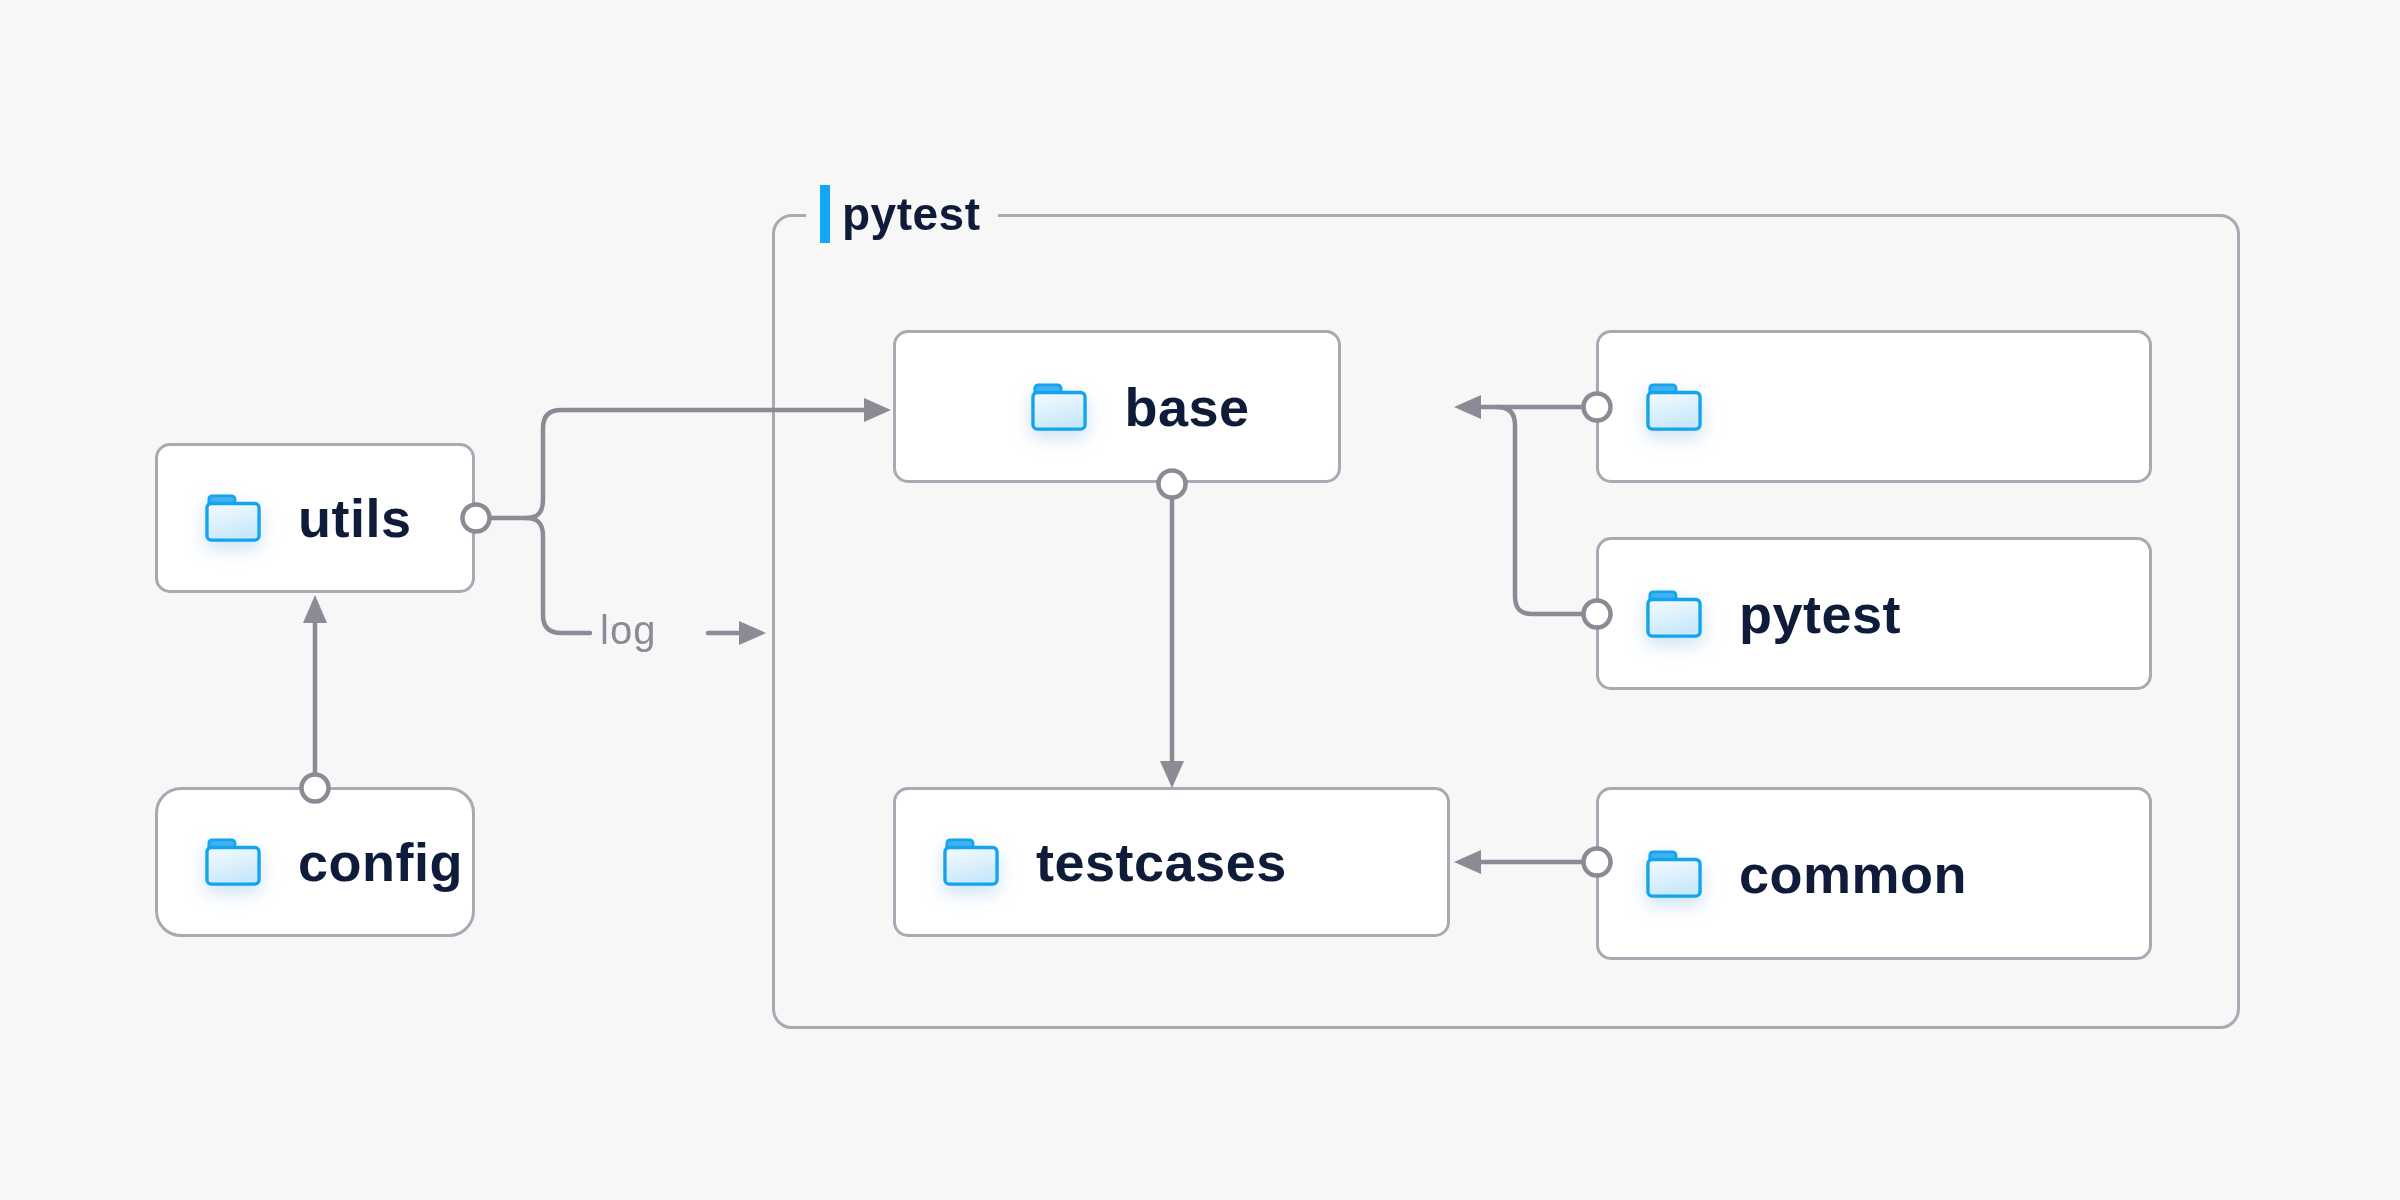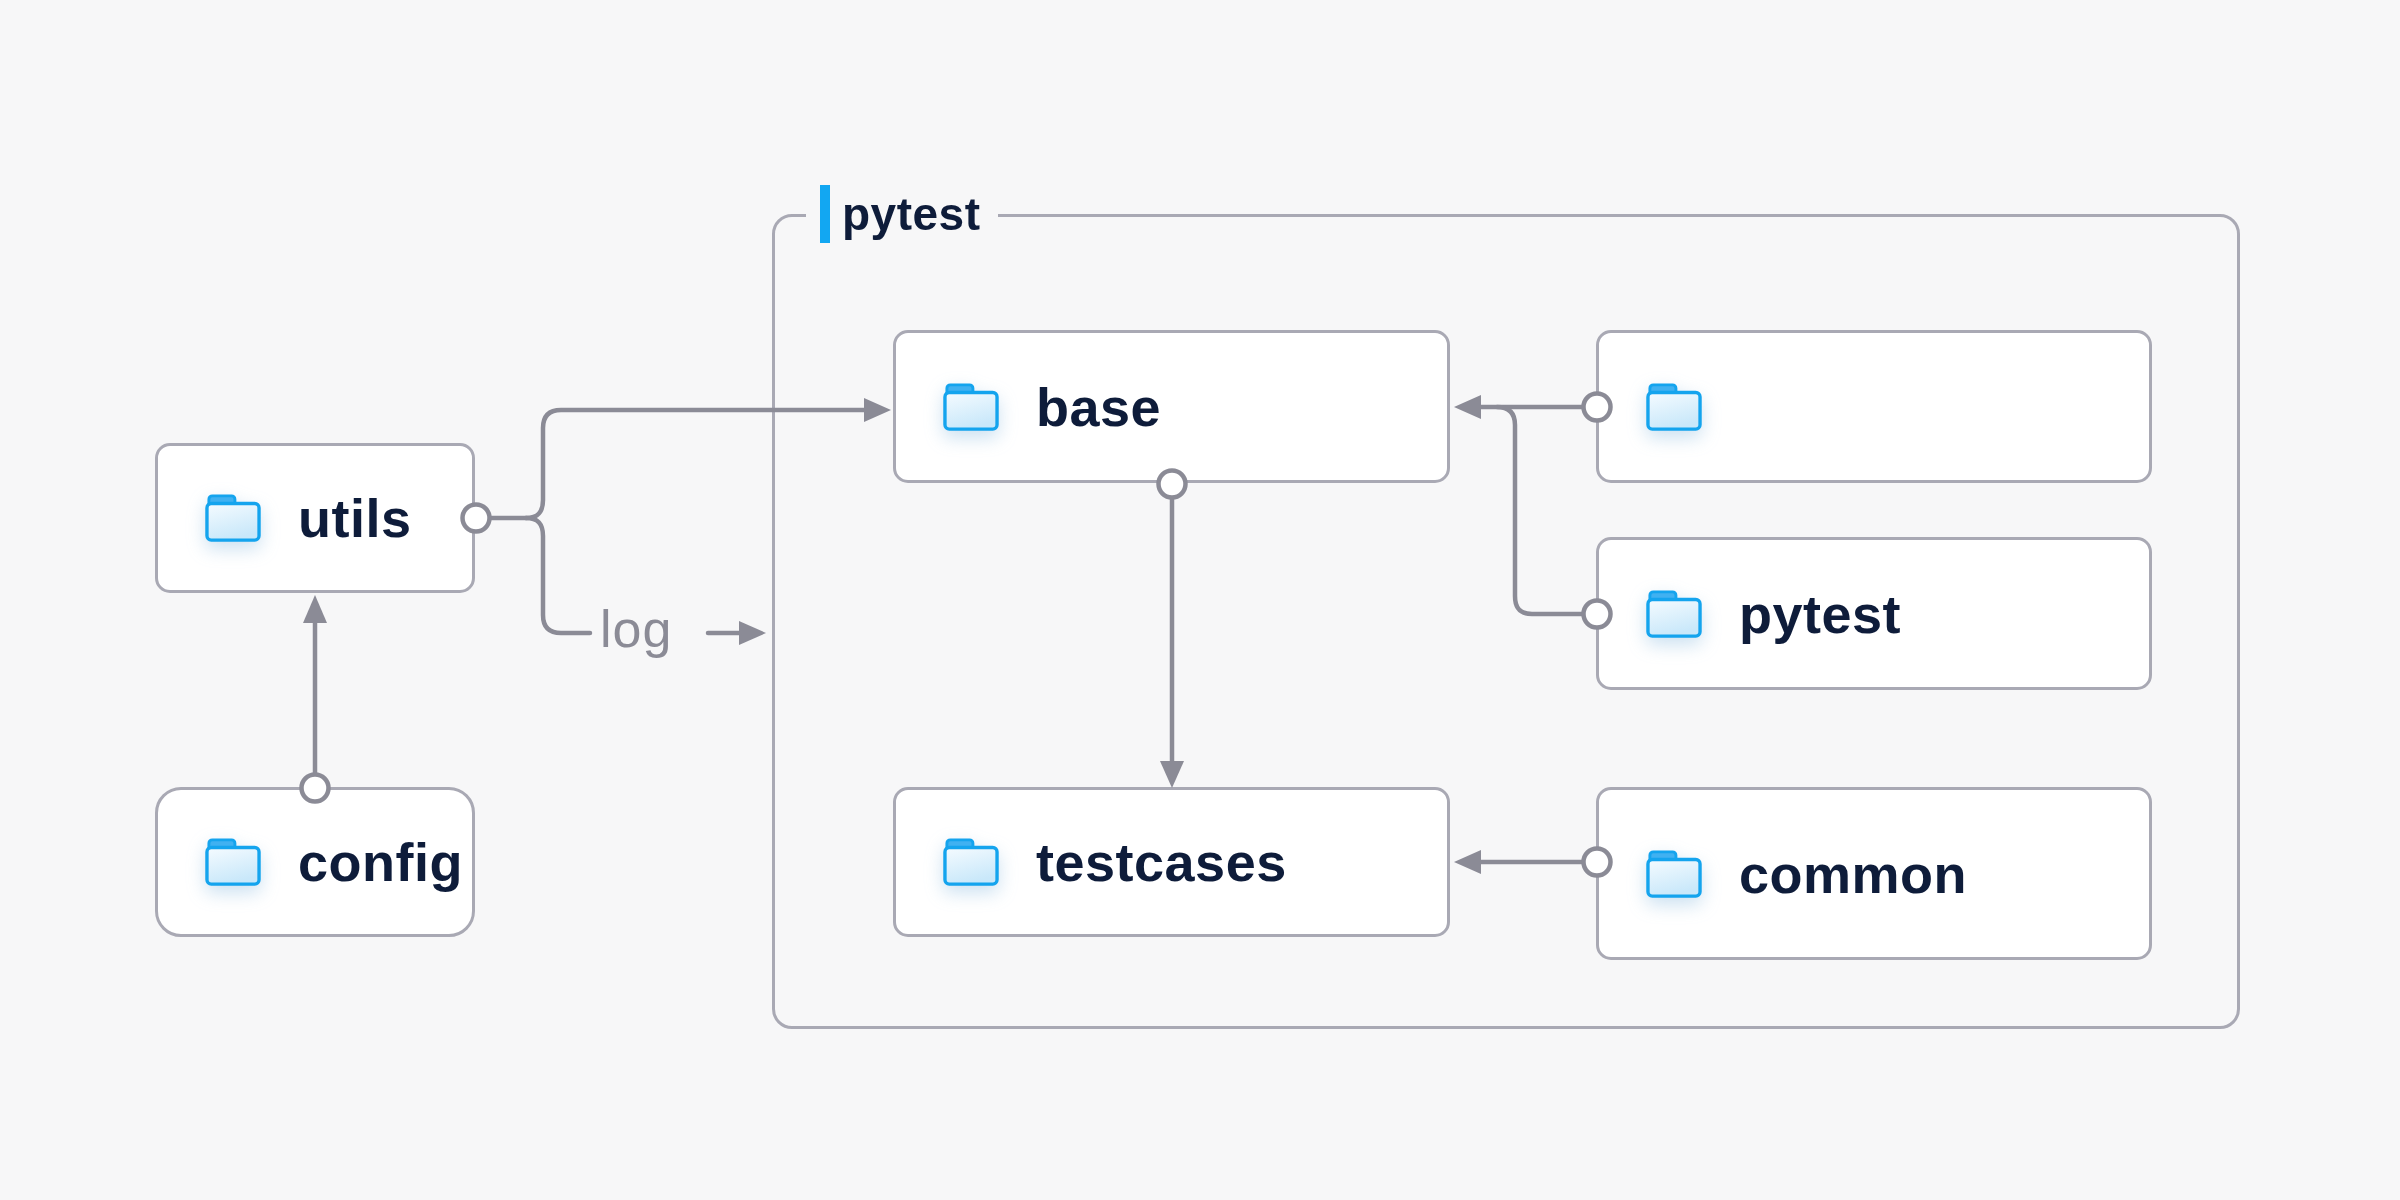--- a/index.html
+++ b/index.html
@@ -57,38 +57,38 @@
   }
   .node-label {
     font-size: 54px;
     font-weight: 700;
     color: #0e1c3a;
     letter-spacing: 0.5px;
     white-space: nowrap;
   }
   #node-utils     { left: 155px;  top: 443px; width: 320px; height: 150px; }
   #node-config    { left: 155px;  top: 787px; width: 320px; height: 150px; border-radius: 26px; }
-  #node-base      { left: 893px;  top: 330px; width: 557px; height: 153px; }
+  #node-base      { left: 893px;  top: 330px; width: 448px; height: 153px; justify-content: center; }
   #node-pymilvus  { left: 1596px; top: 330px; width: 556px; height: 153px; }
   #node-check     { left: 1596px; top: 537px; width: 556px; height: 153px; }
   #node-testcases { left: 893px;  top: 787px; width: 557px; height: 150px; }
   #node-common    { left: 1596px; top: 787px; width: 556px; height: 173px; }
 
   .folder-svg {
     width: 62px; height: 54px;
     flex: 0 0 auto;
     filter: drop-shadow(0 7px 9px rgba(110, 170, 215, 0.35));
   }
 
   
   .log-label {
     position: absolute;
     left: 600px; top: 633px;
     transform: translateY(-56%);
-    font-size: 52px;
+    font-size: 40px;
     font-weight: 500;
     color: #8b8b96;
     letter-spacing: 1px;
     z-index: 2;
   }
 
   
   .connector-layer {
     position: absolute;
     left: 0; top: 0;

